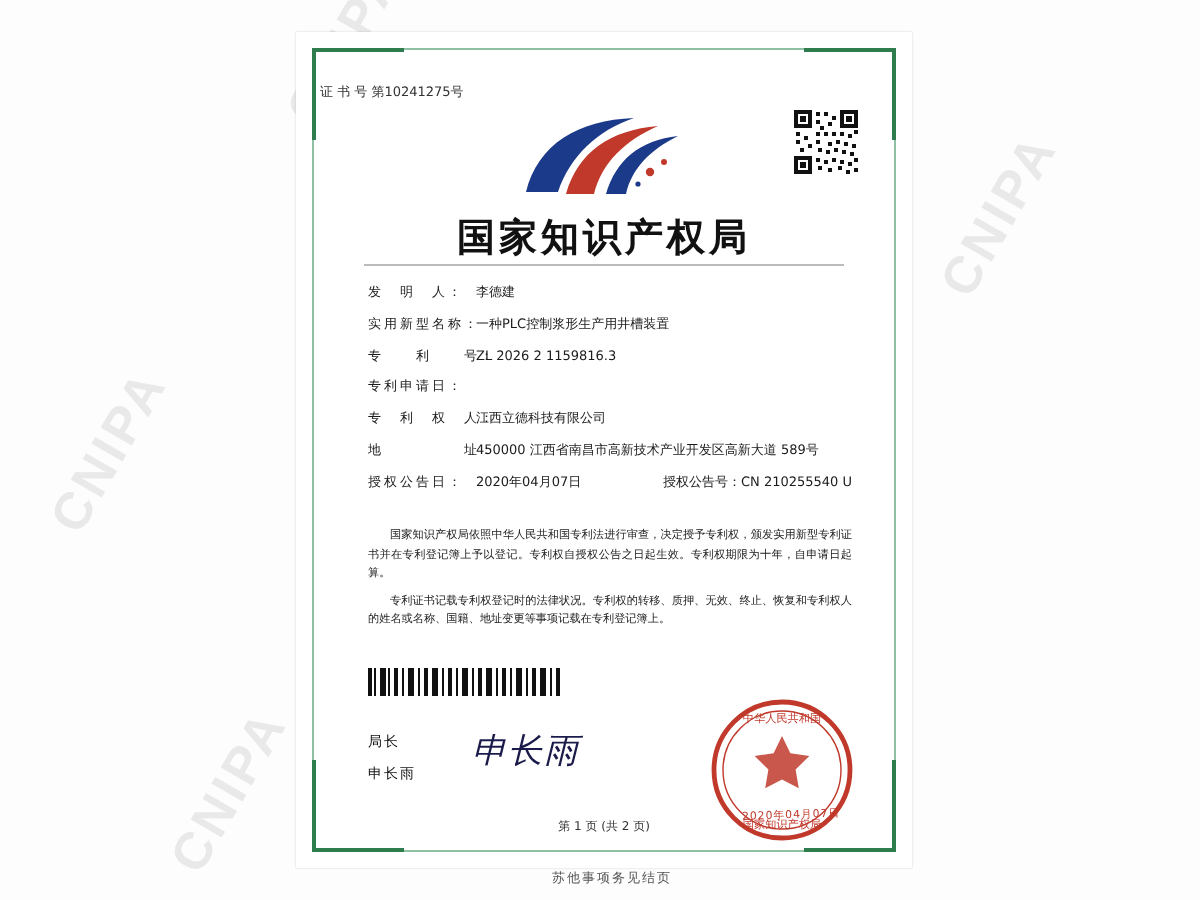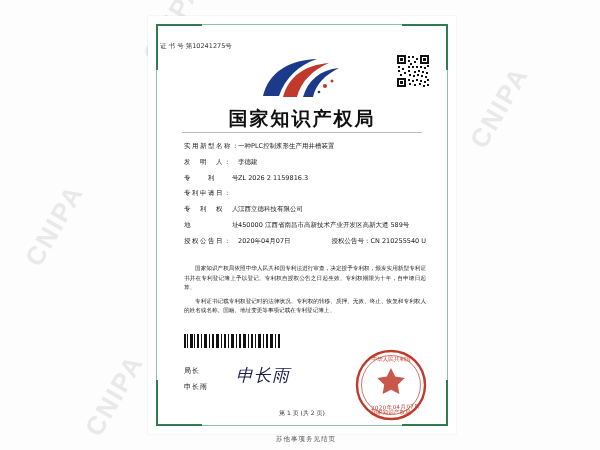--- a/index.html
+++ b/index.html
@@ -331,27 +331,27 @@
           <rect x="31" y="30" width="2" height="2"></rect>
       </g>
     </svg>
 
     <div id="doc-title">国家知识产权局</div>
     <div id="title-rule"></div>
 
     <div id="fields">
 
       <div class="field">
+        <span class="k">发　明　人：</span>
+        <span class="v">李德建</span>
+      </div>
+
+      <div class="field">
         <span class="k">实用新型名称：</span>
         <span class="v">一种PLC控制浆形生产用井槽装置</span>
-      </div>
-
-      <div class="field">
-        <span class="k">发　明　人：</span>
-        <span class="v">李德建</span>
       </div>
 
       <div class="field">
         <span class="k">专　　利　　号：</span>
         <span class="v">ZL 2026 2 1159816.3</span>
       </div>
 
       <div class="field">
         <span class="k">专利申请日：</span>
       </div>

